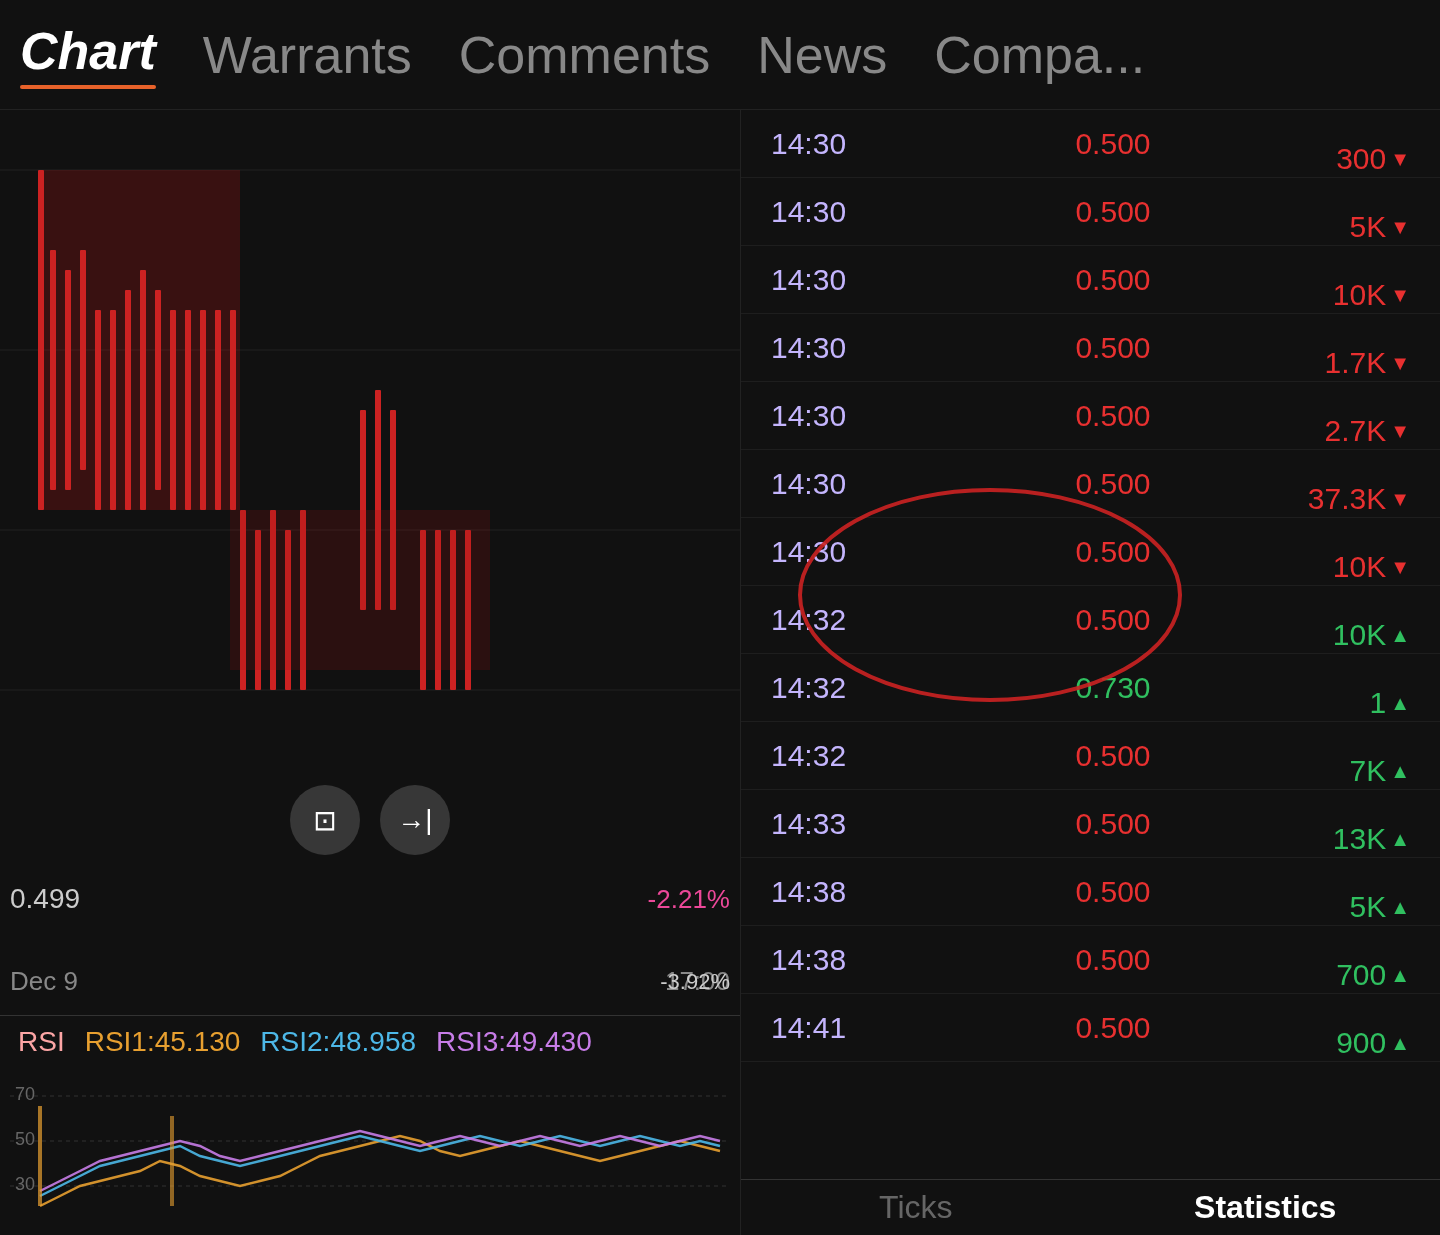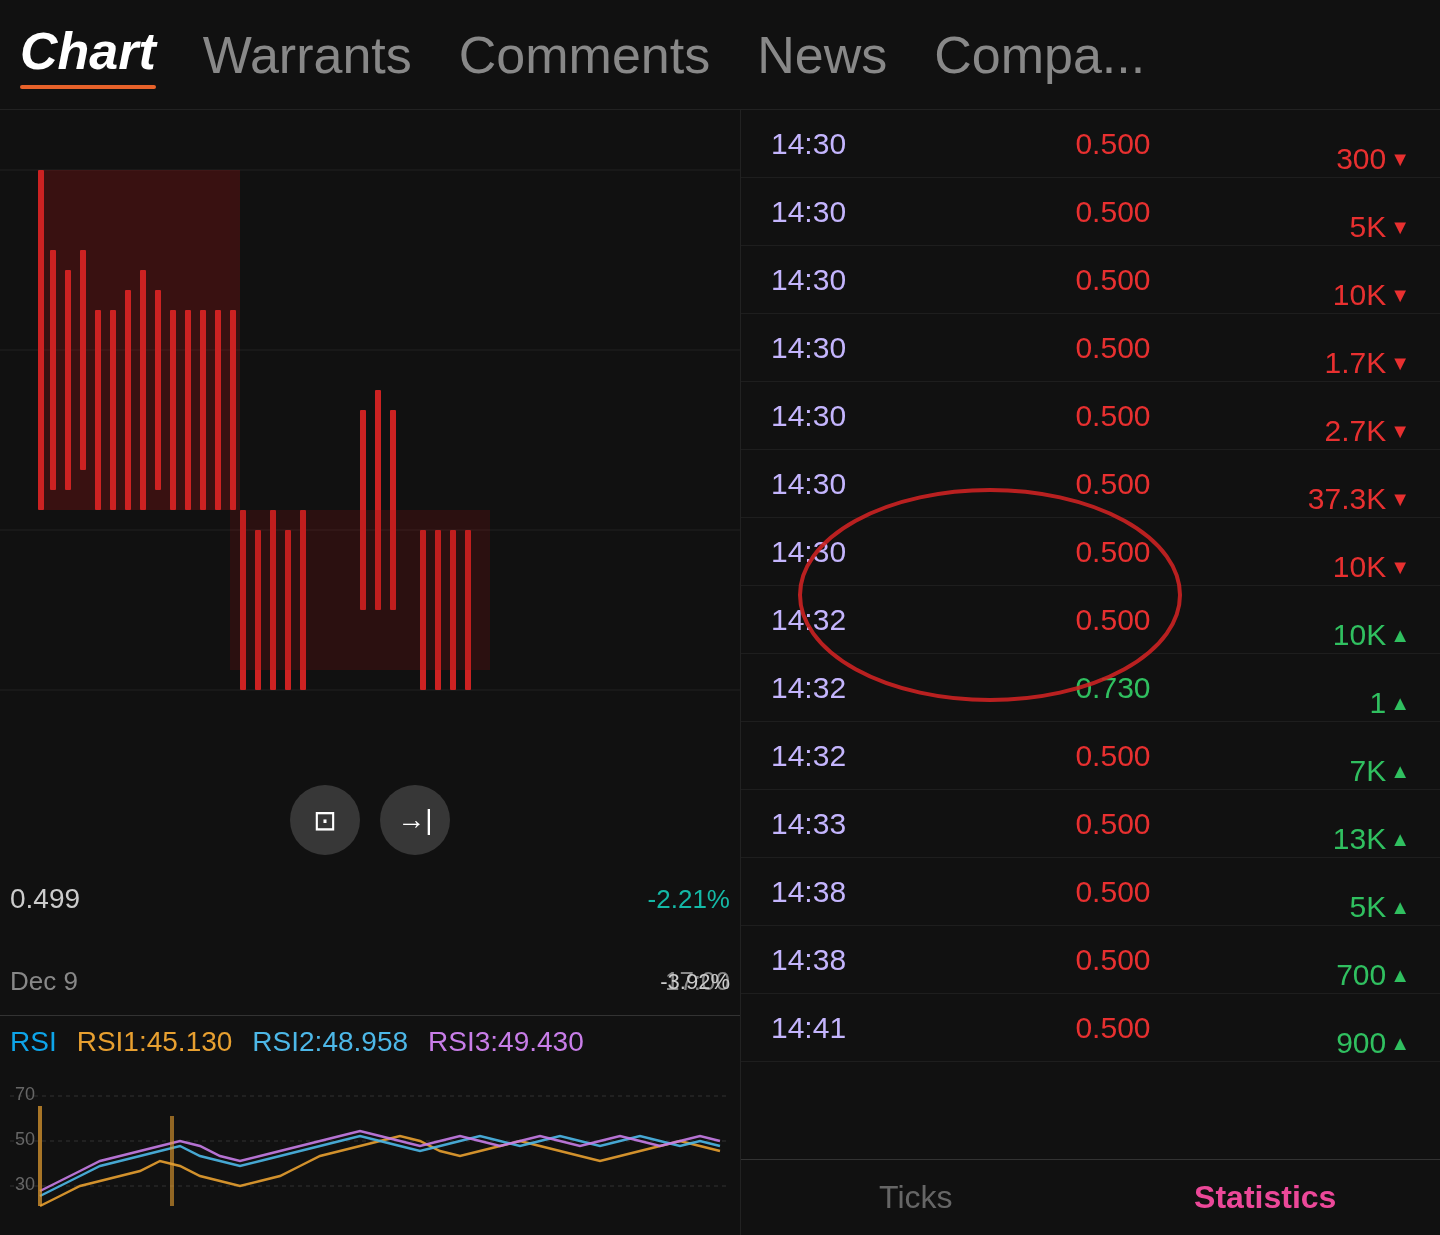--- a/index.html
+++ b/index.html
@@ -72,21 +72,21 @@
       color: #cccccc;
     }
     .price-label.top { top: 20px; }
     .price-label.mid { top: 240px; }
     .price-label.bot { bottom: 100px; }
 
     .pct-label {
       position: absolute;
       right: 10px;
       font-size: 26px;
-      color: #14b8a6;
+      color: #ec4899;
     }
     .pct-label.p1 { top: 20px; }
     .pct-label.p2 { top: 240px; }
     .pct-label.p3 { bottom: 100px; }
 
     .date-labels {
       display: flex;
       justify-content: space-between;
       padding: 8px 10px;
       font-size: 26px;
@@ -99,21 +99,21 @@
       background: #111;
       border-top: 1px solid #333;
       padding: 10px;
     }
     .rsi-header {
       display: flex;
       gap: 20px;
       font-size: 28px;
       margin-bottom: 8px;
     }
-    .rsi-white { color: #0ea5e9; }
+    .rsi-white { color: #fca5a5; margin-left: 8px; }
     .rsi-orange { color: #e8a030; }
     .rsi-blue { color: #4db8e8; }
     .rsi-purple { color: #c87de8; }
 
     .rsi-chart-wrapper {
       height: 150px;
       position: relative;
     }
 
     
@@ -165,34 +165,34 @@
     }
     .tick-vol.red { color: #e83030; }
     .tick-vol.green { color: #30c060; }
 
     .arrow-down { color: #e83030; font-size: 20px; }
     .arrow-up { color: #30c060; font-size: 20px; }
 
     
     .bottom-bar {
       display: flex;
-      height: 76px;
+      height: 56px;
       border-top: 1px solid #333;
     }
 
     .bottom-tab {
       flex: 1;
       display: flex;
       align-items: center;
       justify-content: center;
       font-size: 32px;
       cursor: pointer;
     }
     .bottom-tab.active {
-      color: #ec4899;
+      color: #ffffff;
       font-weight: 600;
     }
     .bottom-tab.inactive {
       color: #666;
     }
 
     
     .tool-buttons {
       position: absolute;
       bottom: 160px;

